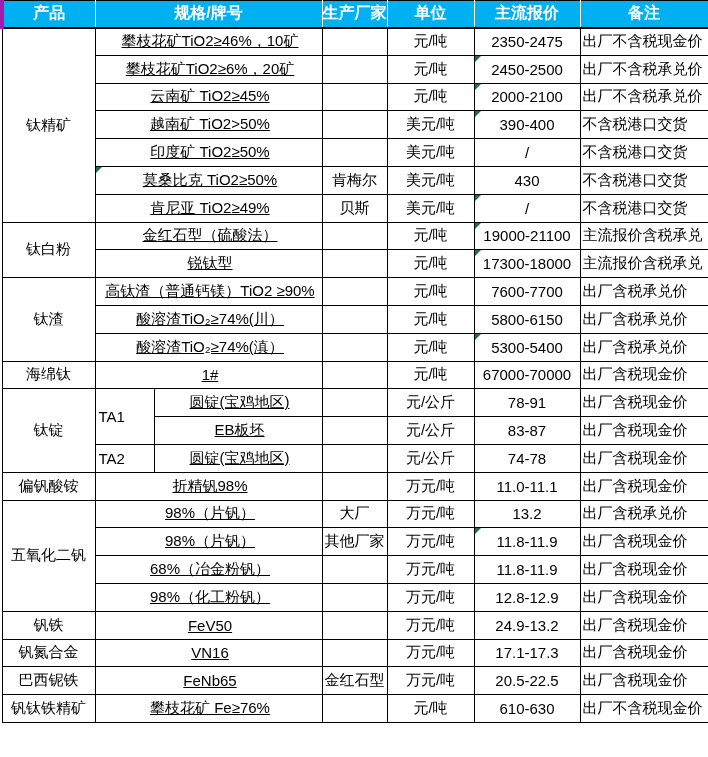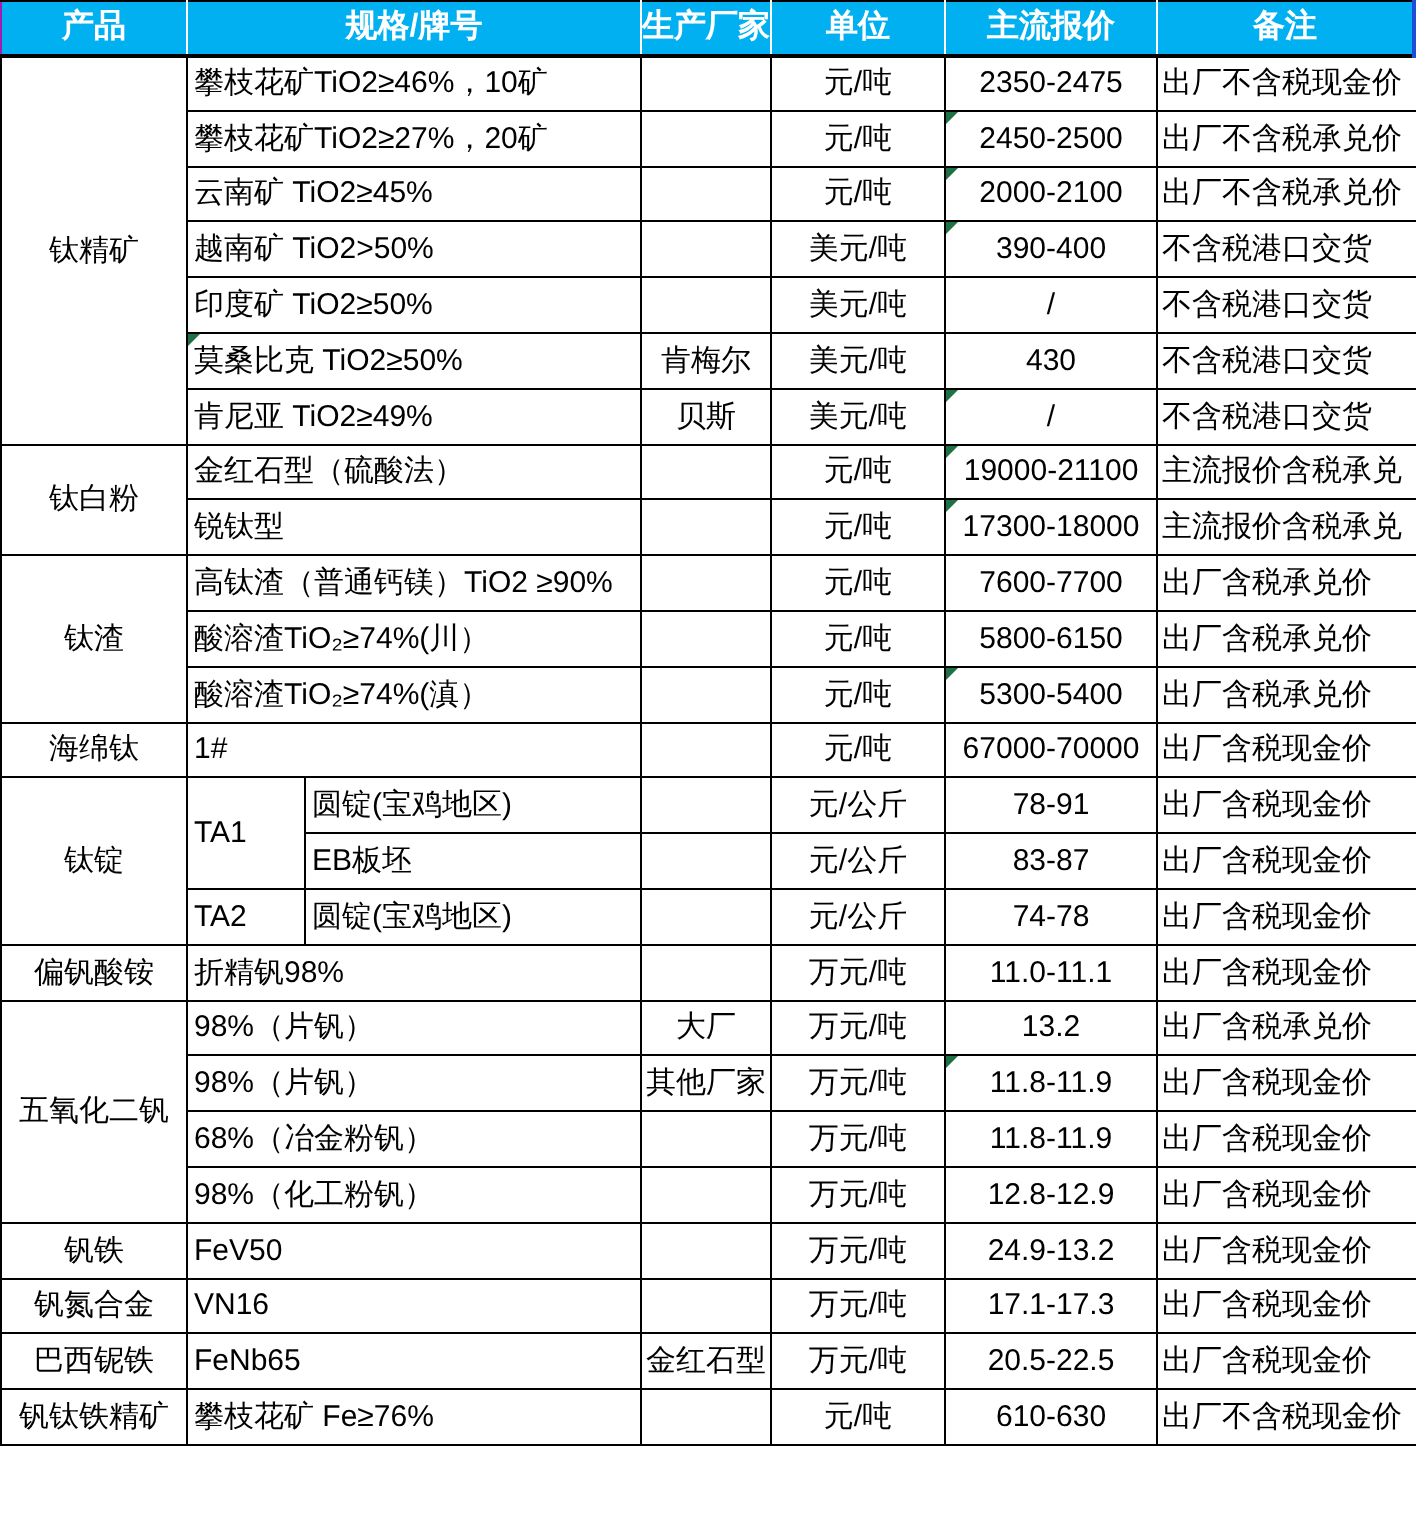--- a/index.html
+++ b/index.html
@@ -22,33 +22,33 @@
     color: #ffffff;
     font-weight: bold;
     font-size: 16px;
     border: 1px solid #ffffff;
     border-top: 1px solid #000000;
     border-bottom: 2px solid #000000;
     padding: 0;
     overflow: hidden;
     white-space: nowrap;
   }
-  th:first-child { border-left: 1px solid #a21caf; font-family: Liberation Serif, serif; }
+  th:first-child { border-left: 4px solid #a21caf; font-family: Liberation Serif, serif; }
   th:last-child  { border-right: 5px solid #1d4ed8; }
   td {
     border: 1px solid #000000;
     font-size: 15px;
     color: #000000;
     padding: 0;
     overflow: hidden;
     white-space: nowrap;
     vertical-align: middle;
     text-align: center;
   }
-  td.c-spec  { text-align: left; padding-left: 3px; }
+  td.c-spec  { text-align: center; padding-left: 3px; text-decoration: underline; }
   td.c-grade { text-align: left; padding-left: 3px; margin-left: 20px; }
   td.c-note  { text-align: left; padding-left: 2px; }
   td.mk { position: relative; }
   .cm {
     position: absolute;
     top: 0;
     left: 0;
     width: 0;
     height: 0;
     border-top: 6px solid #1E7145;
@@ -81,21 +81,21 @@
   <tbody>
     <tr>
       <td rowspan="7">钛精矿</td>
       <td class="c-spec" colspan="2">攀枝花矿TiO2≥46%，10矿</td>
       <td></td>
       <td>元/吨</td>
       <td>2350-2475</td>
       <td class="c-note">出厂不含税现金价</td>
     </tr>
     <tr>
-      <td class="c-spec" colspan="2">攀枝花矿TiO2≥27%，20矿</td>
+      <td class="c-spec" colspan="2">攀枝花矿TiO2≥6%，20矿</td>
       <td></td>
       <td>元/吨</td>
       <td class="mk"><span class="cm"></span><span>2450-2500</span></td>
       <td class="c-note">出厂不含税承兑价</td>
     </tr>
     <tr>
       <td class="c-spec" colspan="2">云南矿 TiO2≥45%</td>
       <td></td>
       <td>元/吨</td>
       <td class="mk"><span class="cm"></span><span>2000-2100</span></td>

